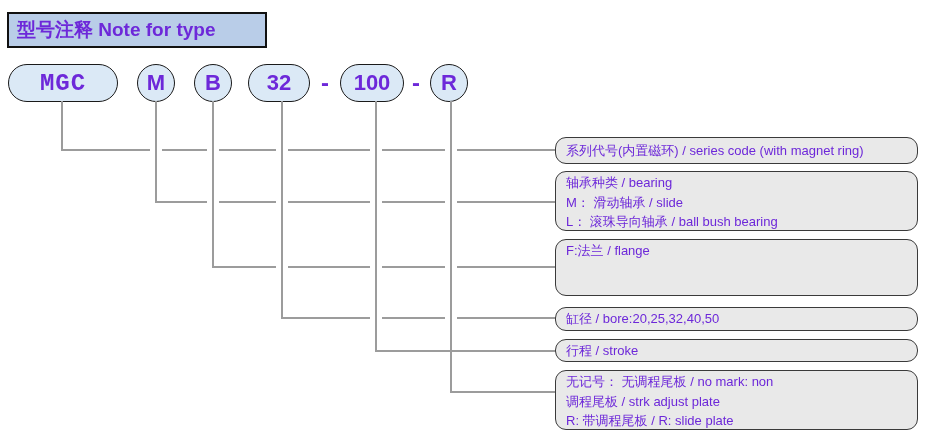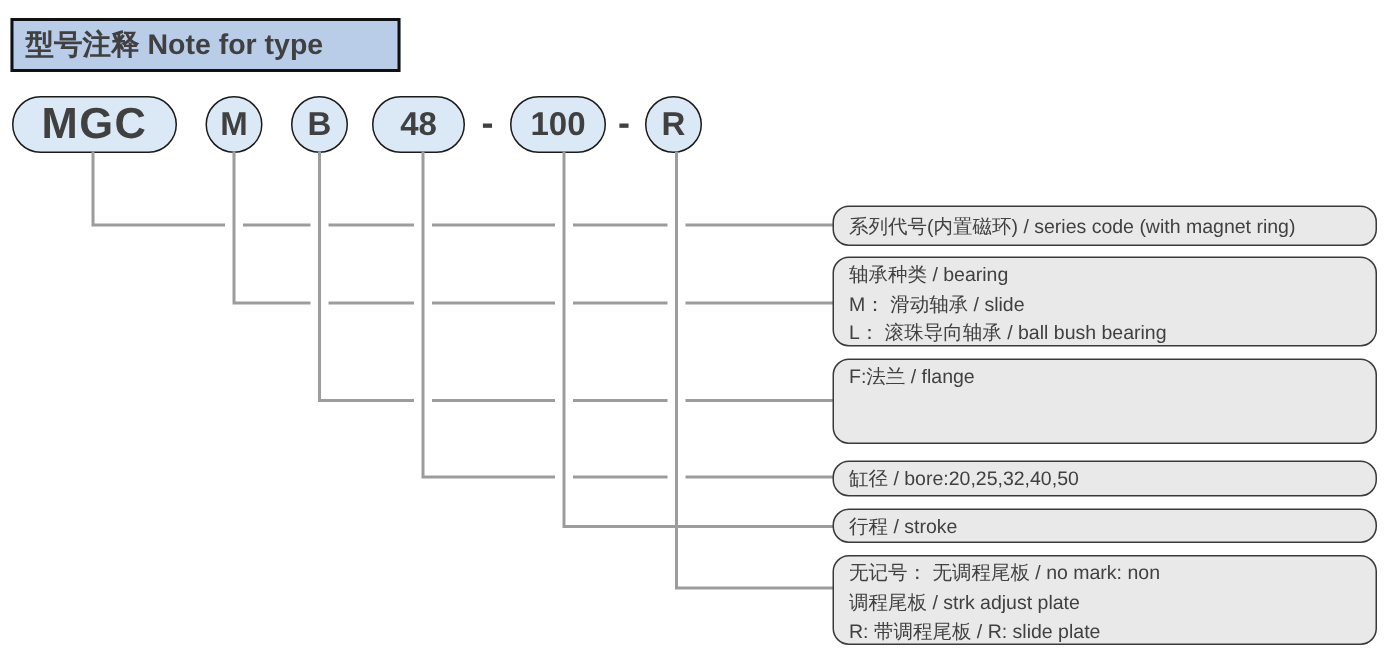--- a/index.html
+++ b/index.html
@@ -1,21 +1,21 @@
 <!DOCTYPE html>
 <html style="--title-fill: #b9cde8; --bubble-fill: #dbe9f6; --note-fill: #e9e9e9; --connector: #9c9c9c;"><head>
 <meta charset="utf-8">
 <style>
   html,body{margin:0;padding:0;background:#ffffff;}
   .page{
     position:relative;
     width:926px;height:436px;
     background:#ffffff;
     font-family:"Liberation Sans","DejaVu Sans",sans-serif;
-    color:#404040;
+    color:#6d28d9;
     overflow:hidden;
   }
   .title-box{
     position:absolute;left:7px;top:12px;
     width:240px;height:32px;
     background:var(--title-fill,#b9cde8);
     border:2px solid #111;
     display:flex;align-items:center;
     padding:0 8px;
     font-size:19px;font-weight:bold;
@@ -29,21 +29,21 @@
     font-weight:bold;font-size:22px;
     box-sizing:border-box;
   }
   .pill{border-radius:19px;}
   .circle{border-radius:50%;width:38px;}
   .sep{
     position:absolute;top:64px;height:38px;width:16px;
     display:flex;align-items:center;justify-content:center;
     font-weight:bold;font-size:24px;
   }
-  .mgc{font-size:29px;letter-spacing:1px;}
+  .mgc{font-size:24px;letter-spacing:1px;font-family:Liberation Mono, monospace;}
   svg.connectors{position:absolute;left:0;top:0;}
   svg.connectors path{
     fill:none;
     stroke:var(--connector,#9c9c9c);
     stroke-width:2;
   }
   .note{
     position:absolute;left:555px;width:363px;
     background:var(--note-fill,#e9e9e9);
     border:1px solid #3a3a3a;
@@ -59,21 +59,21 @@
 </head>
 <body>
 
 <div class="page">
 
   <div class="title-box">型号注释 Note for type</div>
 
   <div class="bubble pill mgc" style="left:8px;width:110px;">MGC</div>
   <div class="bubble circle" style="left:137px;">M</div>
   <div class="bubble circle" style="left:194px;">B</div>
-  <div class="bubble pill" style="left:248px;width:62px;">48</div>
+  <div class="bubble pill" style="left:248px;width:62px;">32</div>
   <div class="sep" style="left:317px;">-</div>
   <div class="bubble pill" style="left:340px;width:64px;">100</div>
   <div class="sep" style="left:408px;">-</div>
   <div class="bubble circle" style="left:430px;">R</div>
 
   <svg class="connectors" width="926" height="436">
     <path d="M62,101 V150 H150 M162,150 H207 M219,150 H276 M288,150 H370 M382,150 H445 M457,150 H556"></path>
     <path d="M156,101 V202 H207 M219,202 H276 M288,202 H370 M382,202 H445 M457,202 H556"></path>
     <path d="M213,101 V267 H276 M288,267 H370 M382,267 H445 M457,267 H556"></path>
     <path d="M282,101 V318 H370 M382,318 H445 M457,318 H556"></path>

